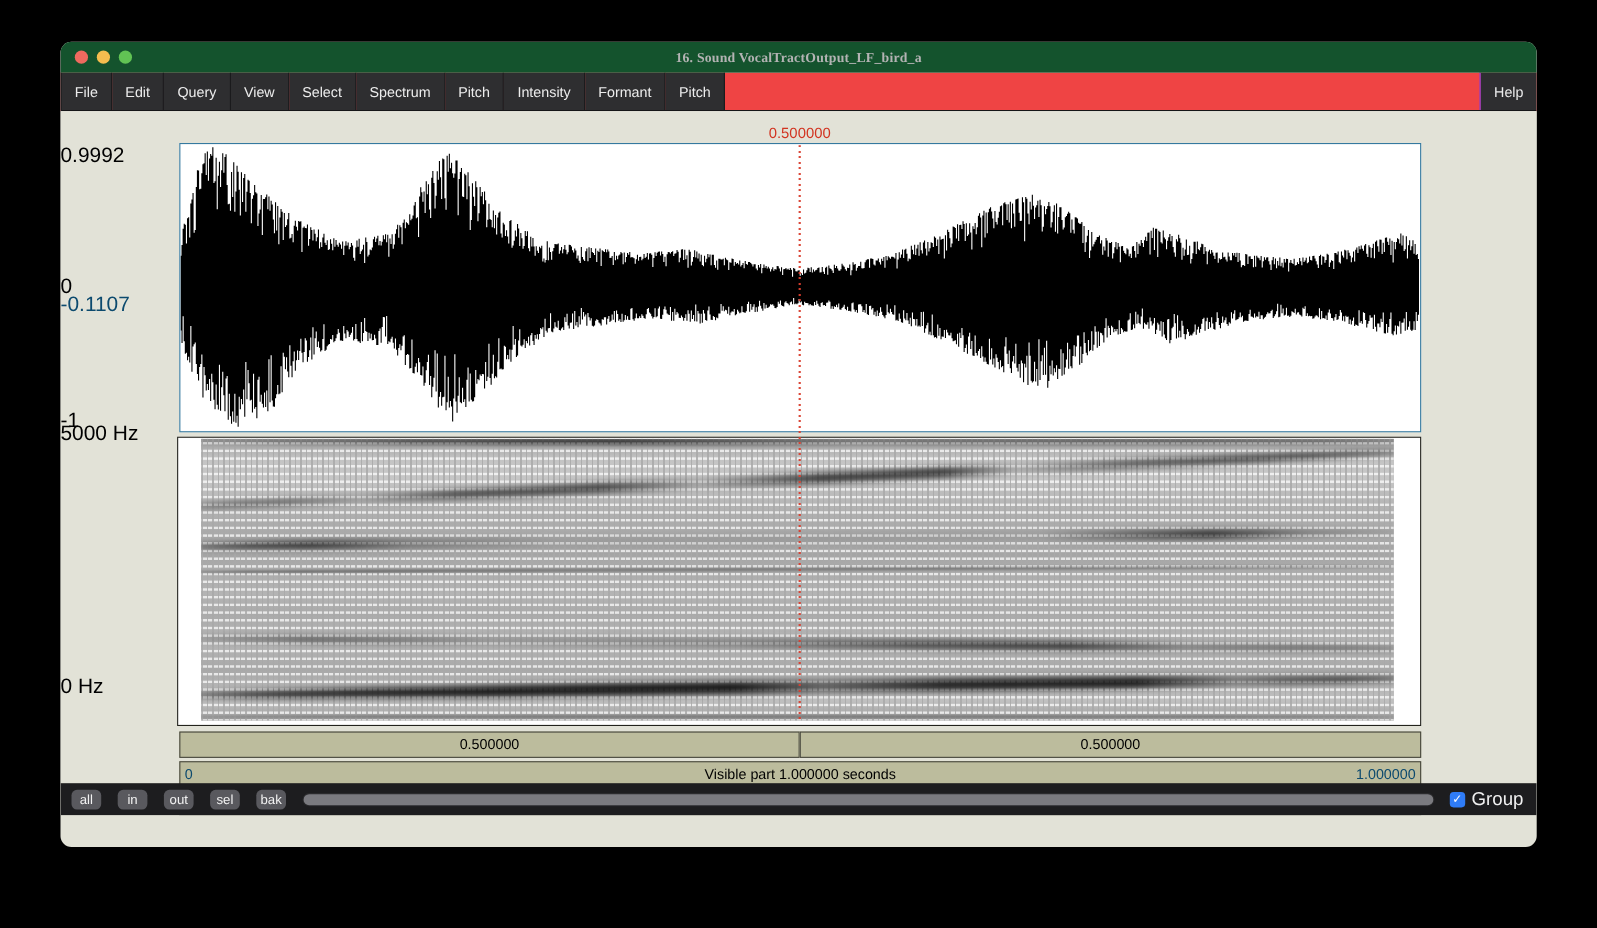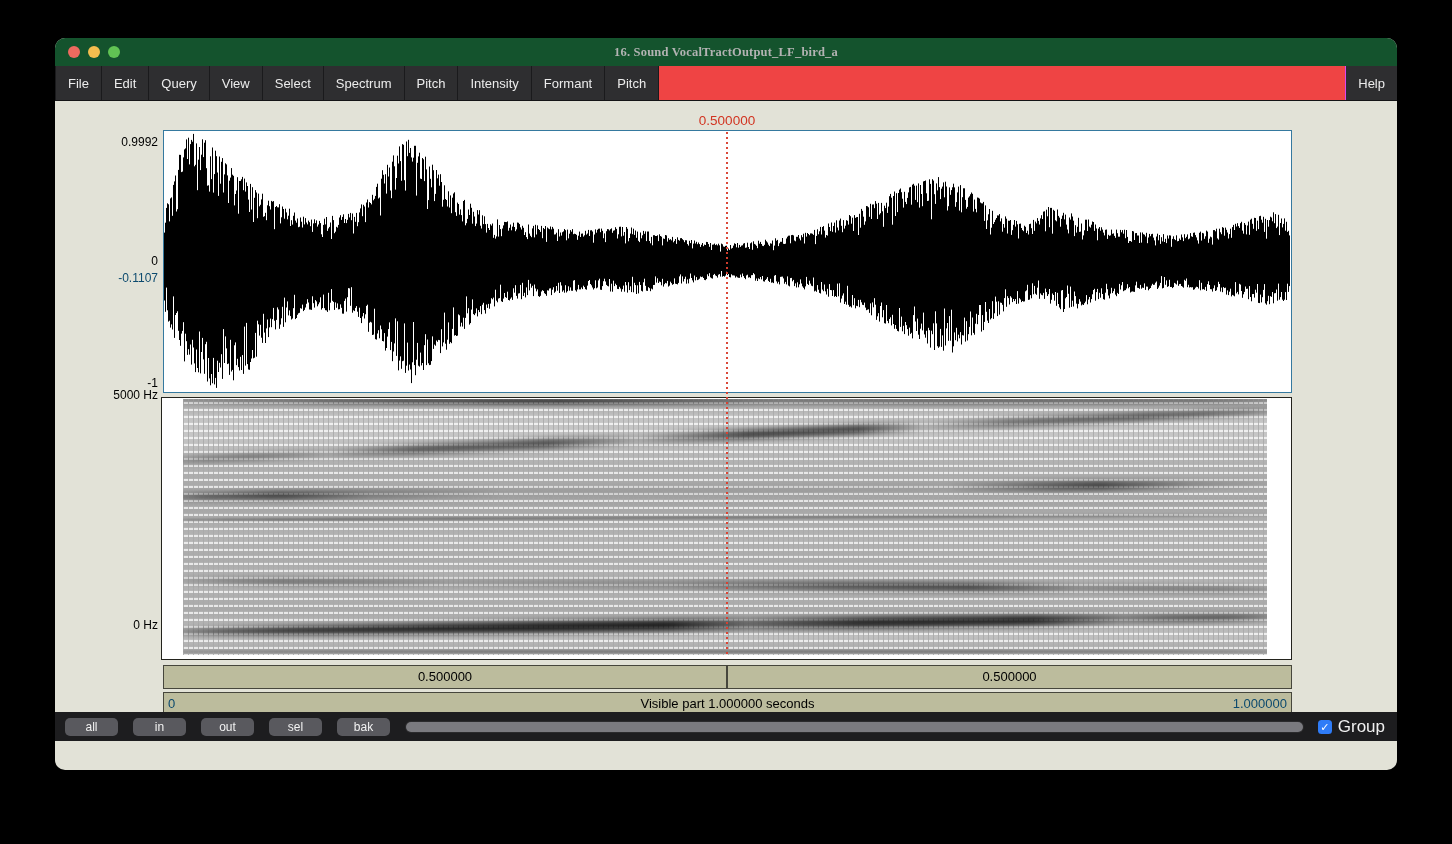--- a/index.html
+++ b/index.html
@@ -12,22 +12,22 @@
   .light{width:12px;height:12px;border-radius:50%;}
   .title{font-size:12.5px;font-weight:bold;color:#b3b3b3;letter-spacing:.2px;}
   
   .menubar{height:34px;background:#ef4444;display:flex;align-items:stretch;border-bottom:1px solid #151517;}
   .mi{display:flex;align-items:center;padding:0 12px;font-size:13px;color:#ececec;background:#2e2e30;
       border-right:1px solid #1a1a1c;cursor:default;}
   .mi:first-child{border-left:1px solid #1a1a1c;}
   .mi-help{margin-left:auto;border-left:1px solid #d946ef;border-right:none;}
   
   .content{position:relative;height:640px;background:#e2e2d7;}
-  .axis-label{position:absolute;left:0;width:103px;height:16px;line-height:16px;text-align:right;
-    font-size:12px;color:#000;}
+  .axis-label{position:absolute;left:0;width:103px;height:16px;line-height:16px;
+    font-size:19px;color:#000;}
   .blue{color:#0c4a6e;}
   .cursor-label{position:absolute;left:612px;top:12px;width:120px;text-align:center;
     font-size:13.5px;color:#d23421;}
   .wave-box{position:absolute;left:108px;top:29px;width:1129px;height:263px;background:#fff;
     border:1.5px solid #35799f;box-sizing:border-box;overflow:hidden;}
   .wave-box svg{position:absolute;left:0;top:0;}
   .spec-box{position:absolute;left:106px;top:296px;width:1131px;height:263px;background:#fff;
     border:1px solid #23231d;box-sizing:border-box;}
   .spec-inner{position:absolute;left:21px;top:1px;width:1084px;height:256px;overflow:hidden;
     background-color:#a9a9a9;
@@ -38,21 +38,21 @@
   .band{position:absolute;left:-12px;right:-12px;border-radius:50% / 60%;}
   .cursor-line{position:absolute;left:671px;top:31px;width:2px;height:525px;z-index:5;
     background-image:repeating-linear-gradient(180deg, rgba(217,62,46,.95) 0px, rgba(217,62,46,.95) 2px, rgba(217,62,46,0) 2px, rgba(217,62,46,0) 5px);}
   .tbar{position:absolute;background:#bcbc9d;border:1px solid #46463c;box-sizing:border-box;
     font-size:13px;color:#000;text-align:center;line-height:21px;}
   .tbar .edge{position:absolute;top:0;line-height:21px;}
   
   .toolbar{position:absolute;left:0;bottom:0;width:100%;height:29px;background:#1d1d1f;
     display:flex;align-items:center;padding:0 10px;box-sizing:border-box;}
   .tool-btn{background:#59595e;color:#f2f2f2;font-size:12px;border:none;border-radius:5px;
-    padding:2px 0;width:53px;margin-right:15px;cursor:default;}
+    padding:2px 0;width:27px;margin-right:15px;cursor:default;}
   .scrollbar{flex:1;height:12px;background:#2a2a2c;border-radius:6px;margin:0 14px 0 0;position:relative;}
   .scroll-thumb{position:absolute;left:1px;top:1px;bottom:1px;width:99.8%;background:#7a7a7f;border-radius:5px;}
   .group-wrap{display:flex;align-items:center;gap:6px;margin-right:2px;}
   .checkbox{width:14px;height:14px;border-radius:3.5px;background:#2f7cf7;color:#fff;font-size:11px;
     line-height:14px;text-align:center;font-weight:bold;}
   .group-label{color:#f0f0f0;font-size:17px;}
 </style>
 </head>
 <body>
 

